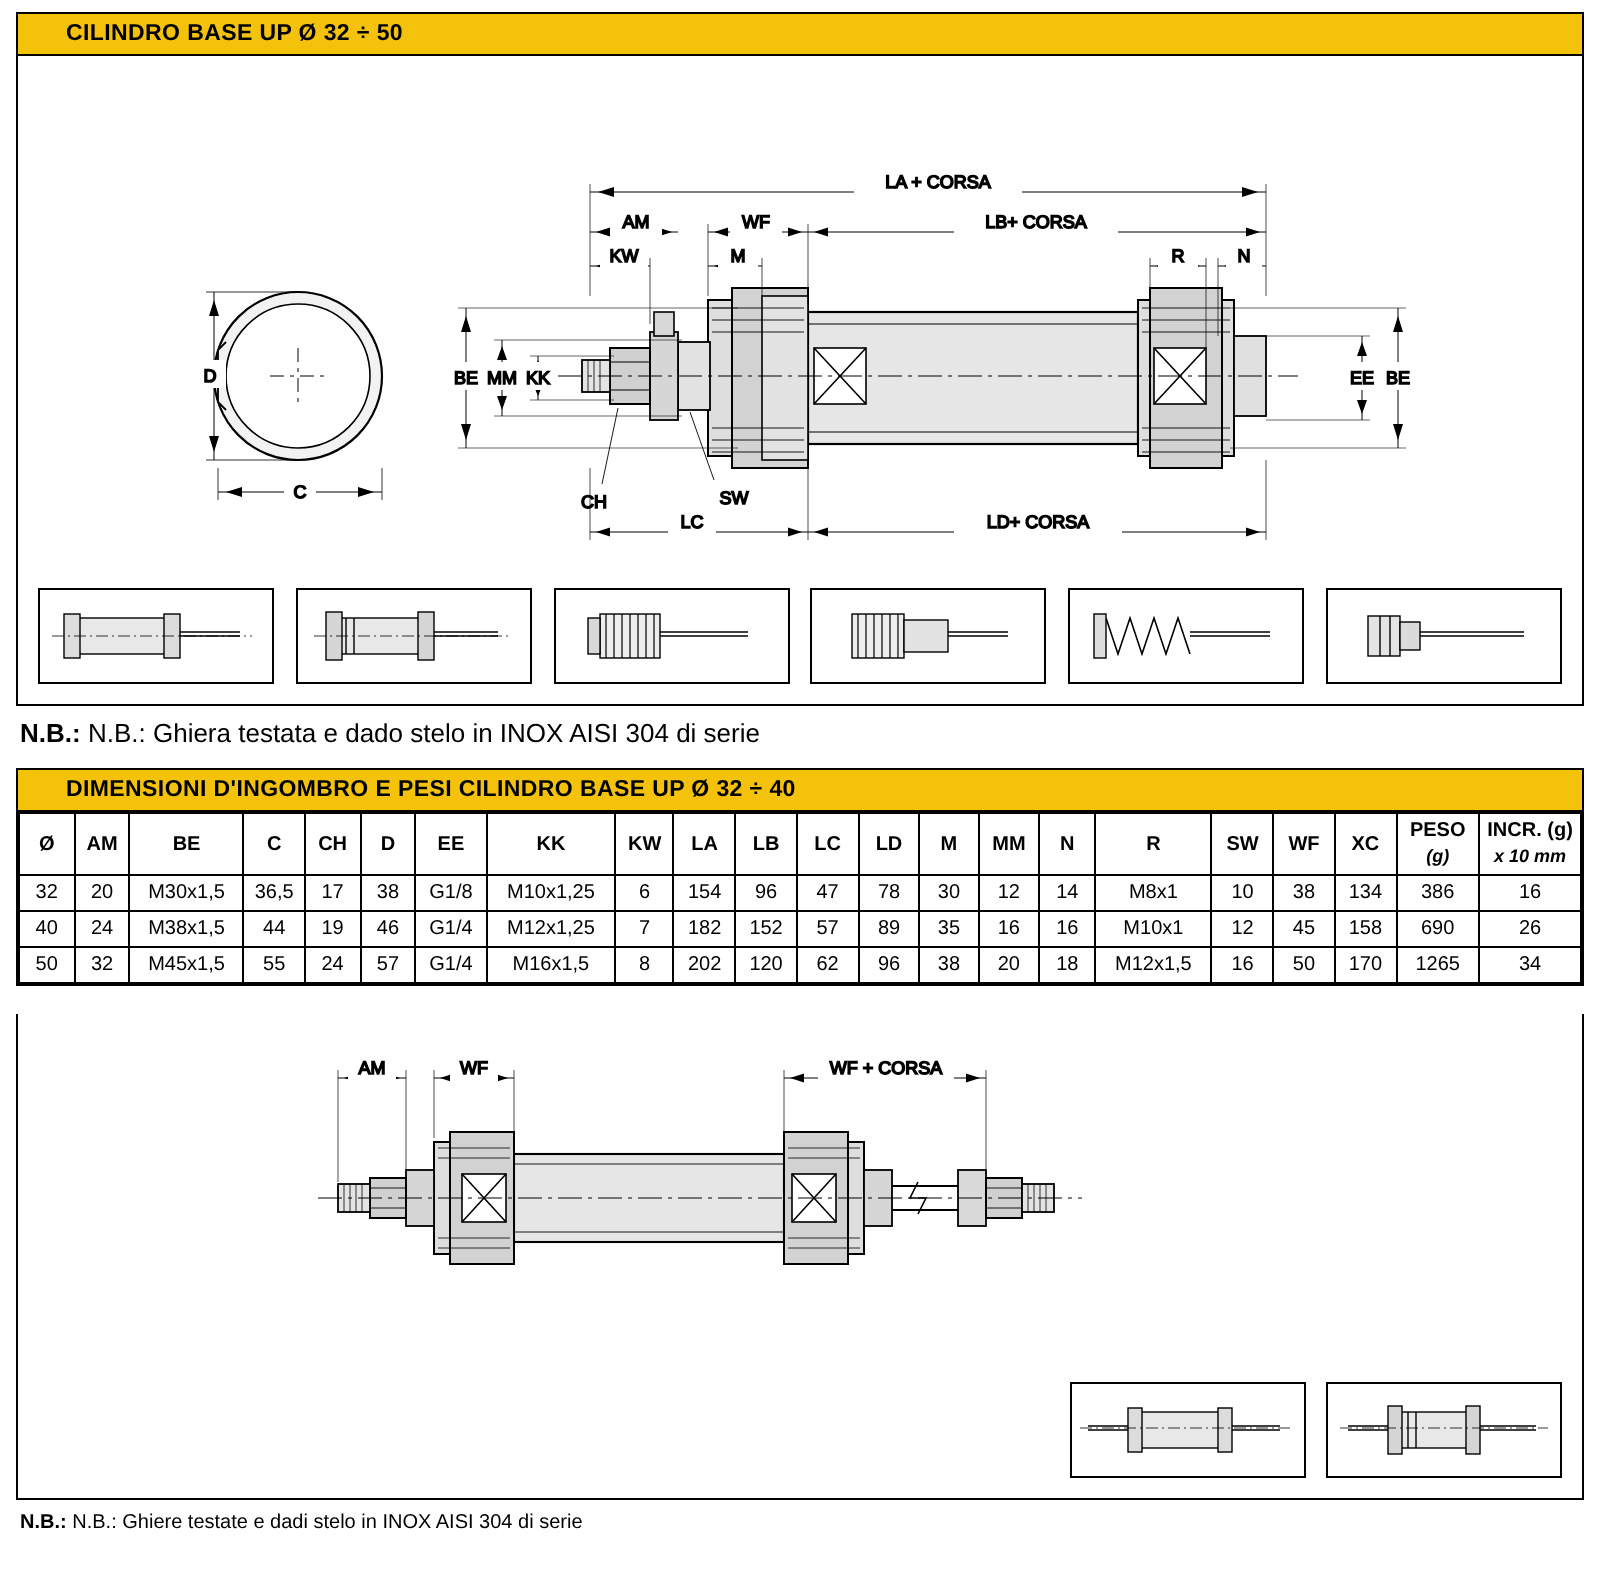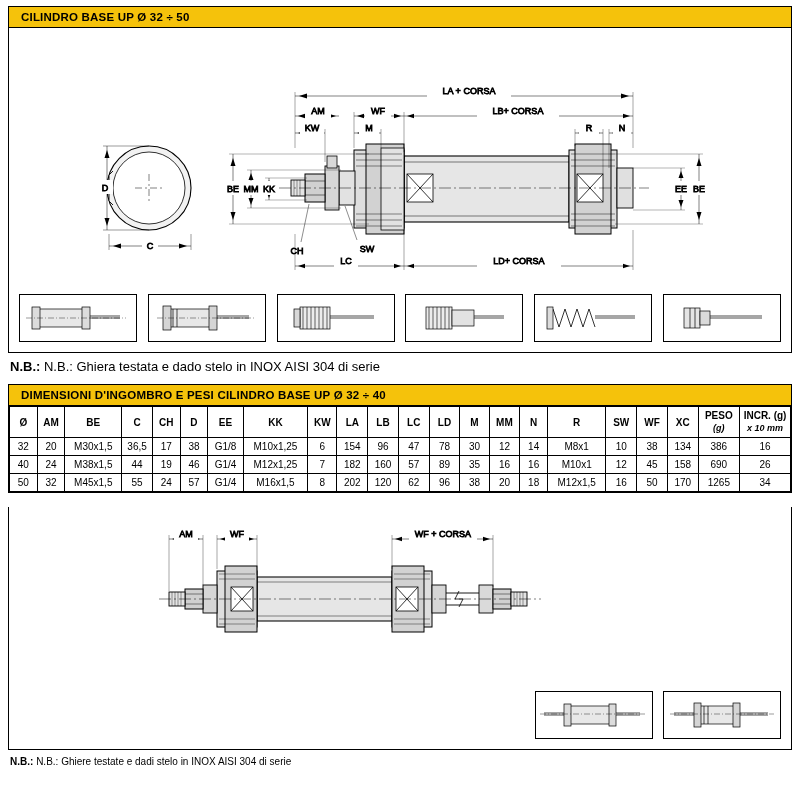--- a/index.html
+++ b/index.html
@@ -14,21 +14,21 @@
   }
   .page { width:800px; height:796px; padding: 6px 8px; position:relative; }
 
   
   .sec-head {
     background: #f5c20b;
     border: 1px solid #000;
     height: 22px;
     display: flex;
     align-items: center;
-    padding-left: 12px;
+    padding-left: 24px;
     font-weight: bold;
     font-size: 11.5px;
     letter-spacing: .2px;
   }
   .panel {
     border: 1px solid #000;
     border-top: none;
     background: #fff;
     position: relative;
   }
@@ -491,21 +491,21 @@
           <td>40</td>
           <td>24</td>
           <td>M38x1,5</td>
           <td>44</td>
           <td>19</td>
           <td>46</td>
           <td>G1/4</td>
           <td>M12x1,25</td>
           <td>7</td>
           <td>182</td>
-          <td>160</td>
+          <td>152</td>
           <td>57</td>
           <td>89</td>
           <td>35</td>
           <td>16</td>
           <td>16</td>
           <td>M10x1</td>
           <td>12</td>
           <td>45</td>
           <td>158</td>
           <td>690</td>

